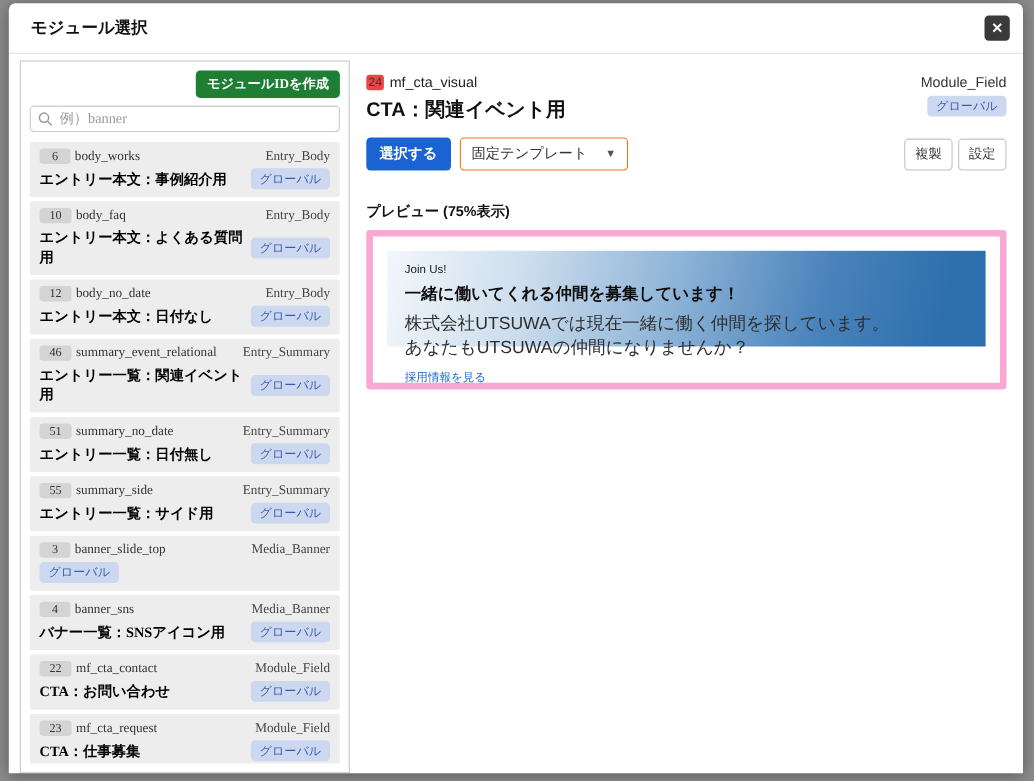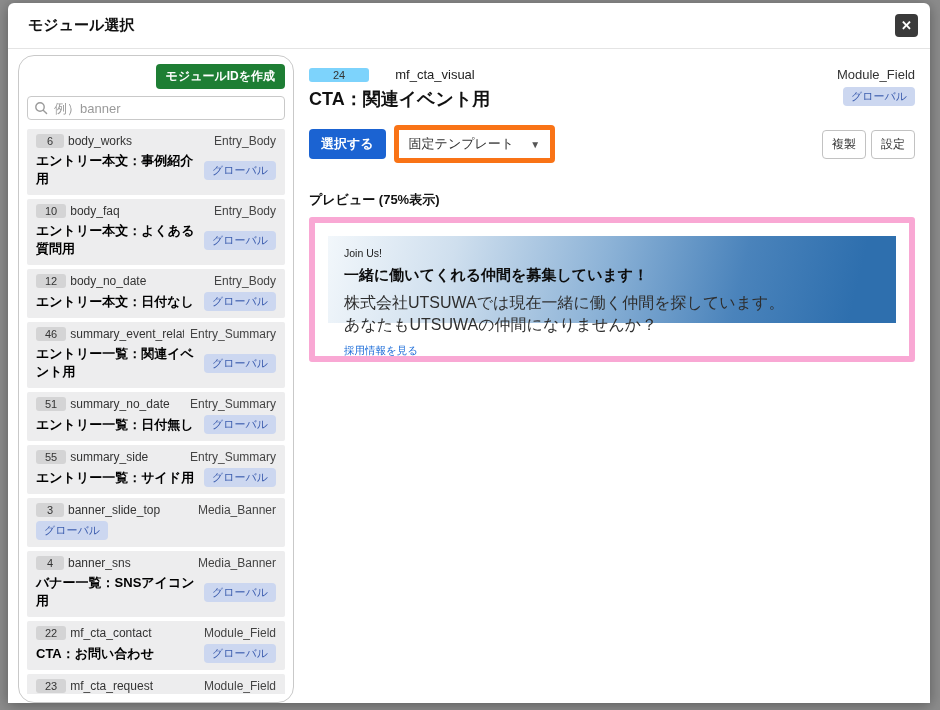--- a/index.html
+++ b/index.html
@@ -24,22 +24,22 @@
   .close-btn {
     width:23px; height:23px; background:#3a3a3a; border:none; border-radius:4px;
     color:#fff; font-size:13px; font-weight:bold; line-height:23px; text-align:center;
     cursor:pointer;
   }
   
   .modal-body { display:flex; height:654px; padding:6px 0 0 10px; }
 
   
   .left-panel {
-    width:276px; flex:none; border:1px solid #c9c9c9; border-radius:16px;
-    padding:8px; overflow:hidden; display:flex; flex-direction:column;
+    width:300px; flex:none; border:1px solid #c9c9c9; border-radius:0;
+    padding:8px; overflow:hidden; display:flex; flex-direction:column;font-family:Liberation Serif, serif;
   }
   .create-row { display:flex; justify-content:flex-end; }
   .create-btn {
     background:var(--green,#1e7e34); color:#fff; border:none; border-radius:4px;
     font-size:12px; font-weight:bold; padding:4px 10px; cursor:pointer;
     font-family:inherit;
   }
   .search-wrap { position:relative; margin-top:7px; }
   .search-wrap svg { position:absolute; left:7px; top:5px; }
   .search-input {
@@ -64,35 +64,35 @@
   .mi-name { font-size:13px; font-weight:bold; color:#000; flex:1; }
   .global-badge {
     background:var(--badge-bg,#ccd7f0); color:var(--badge-text,#3b5cae);
     font-size:11px; border-radius:4px; padding:2px 8px;
   }
 
   
   .right-panel { flex:1; padding:12px 15px 0 15px; }
   .detail-line1 { display:flex; align-items:center; }
   .detail-id {
-    background:#7dd3fc; border-radius:3px; font-size:11px; color:#333;
-    padding:1px 24px; margin-right:26px;
+    background:#ef4444; border-radius:3px; font-size:11px; color:#333;
+    padding:1px 2px; margin-right:5px;
   }
   .detail-code { font-size:13px; color:#222; flex:1; }
   .detail-type { font-size:13px; color:#333; }
   .detail-line2 { display:flex; align-items:flex-start; margin-top:5px; }
   .detail-title { font-size:18px; font-weight:bold; color:#111; flex:1; }
   .detail-actions { display:flex; align-items:center; margin-top:14px; }
   .select-btn {
     background:var(--accent,#1b63d2); color:#fff; border:none; border-radius:4px;
     font-size:13px; font-weight:bold; padding:6px 12px; cursor:pointer;
     font-family:inherit;
   }
   .tpl-select {
-    margin-left:8px; border:5px solid #f97316; border-radius:4px; background:#fff;
+    margin-left:8px; border:1px solid #f97316; border-radius:4px; background:#fff;
     font-size:13px; color:#333; padding:5px 10px; display:flex; align-items:center;
     cursor:pointer;
   }
   .tpl-select .caret { color:#555; font-size:10px; margin-left:16px; }
   .spacer { flex:1; }
   .mini-btn {
     background:#fff; border:1px solid #c2c2c2; border-radius:4px; color:#333;
     font-size:12px; padding:5px 9px; cursor:pointer; font-family:inherit;
   }
   .mini-btn + .mini-btn { margin-left:5px; }

